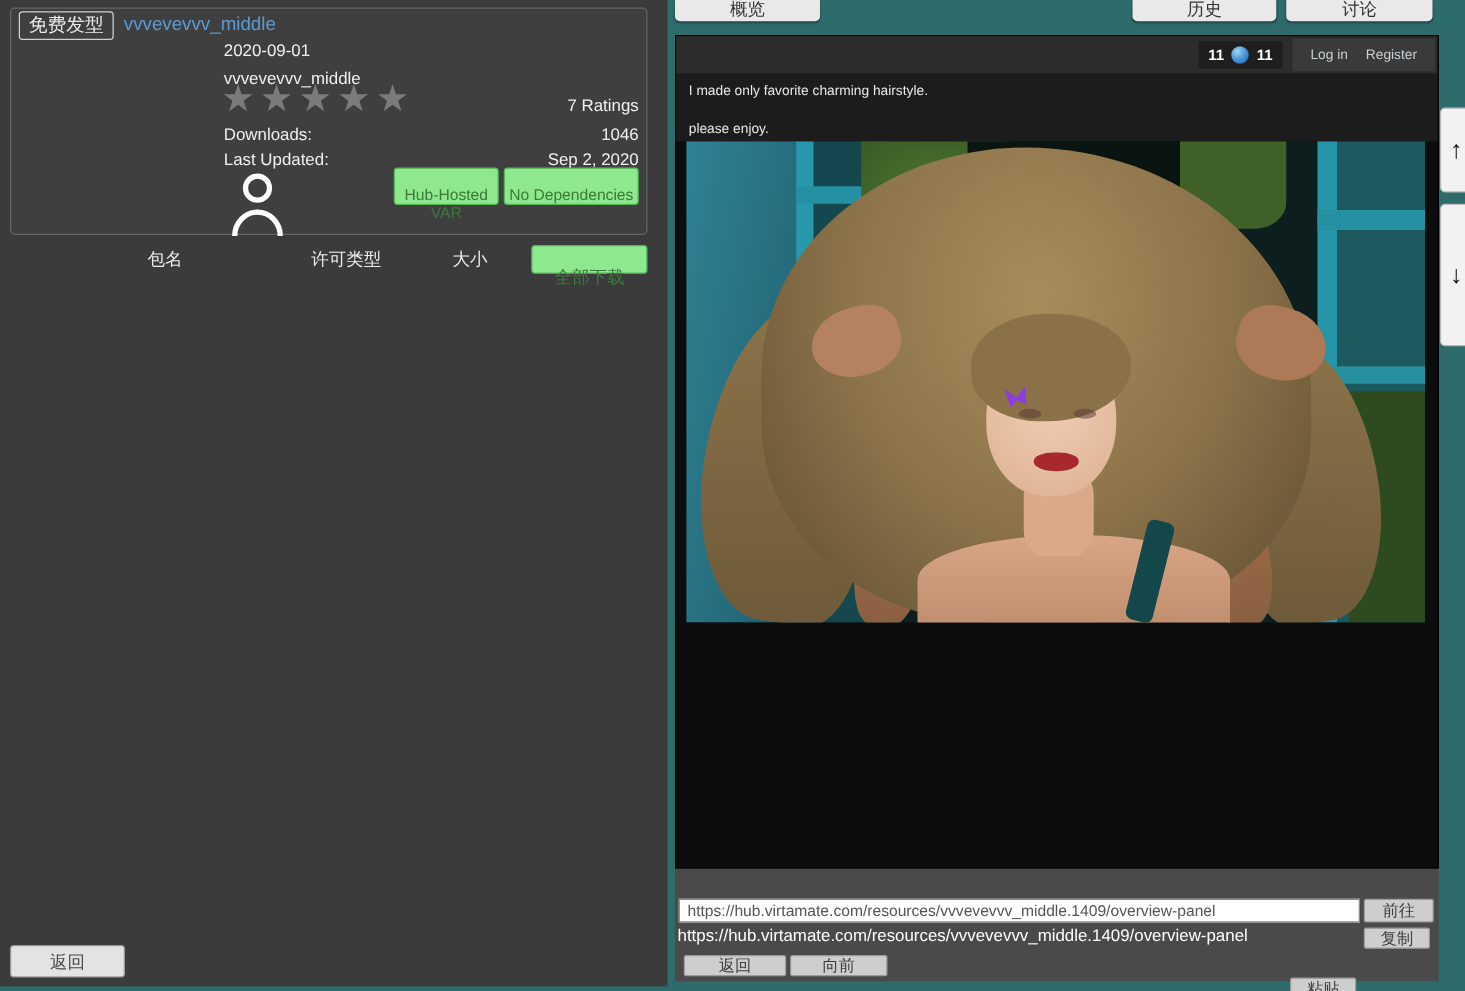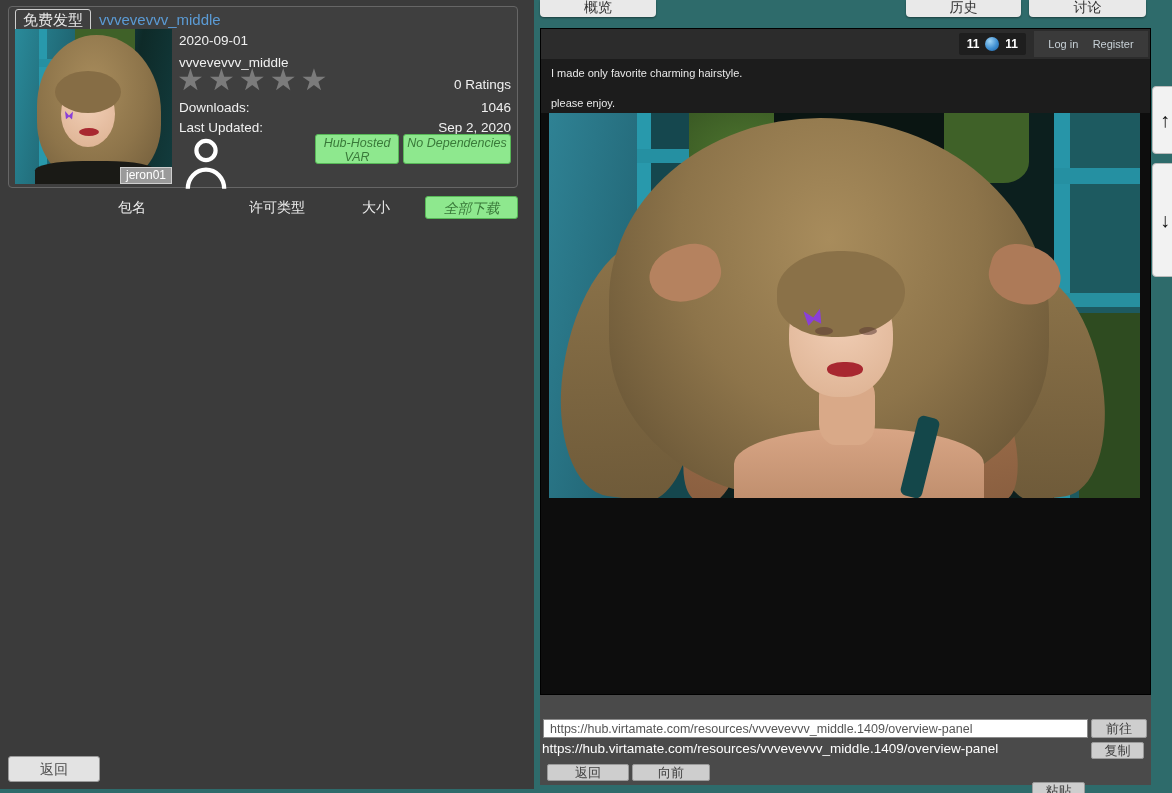--- a/index.html
+++ b/index.html
@@ -13,21 +13,21 @@
 
   
   .left-panel { left:0; top:0; width:534px; height:789px; background:#3b3b3b; }
   .info-card { left:8px; top:6px; width:510px; height:182px; background:#3f3f3f; border:1px solid #666; border-radius:4px; }
   .free-badge { left:6px; top:2px; padding:1px 7px; border:1px solid #cfcfcf; border-radius:3px; color:#e8e8e8; font-size:15px; }
   .res-title { left:90px; top:4px; font-size:15px; color:#5b9bd5; }
   .thumb { left:6px; top:22px; width:157px; height:155px; background:#27808e; overflow:hidden; }
   .author-chip { right:0; bottom:0; background:#9a9a9a; border:1px solid #cfcfcf; color:#fff; font-size:12px; padding:0 5px 1px 5px; }
   .meta { color:#f0f0f0; font-size:13.5px; }
   .stars { left:168px; top:58px; font-size:30px; letter-spacing:4px; color:#7b7b7b; line-height:30px; }
-  .gbtn { background:#8ee88e; color:#3a7a3a; border:1px solid #57b857; border-radius:3px; text-align:center; font-size:12.5px; line-height:14px; padding-top:1px;font-style:italic; }
+  .gbtn { background:#8ee88e; color:#3a7a3a; border:1px solid #57b857; border-radius:3px; text-align:center; font-size:12.5px; line-height:14px; padding-top:14px; }
   .person-svg { left:174px; top:128px; }
 
   .tbl-head { color:#ececec; font-size:14px; }
   .dl-all-btn { left:425px; top:196px; width:93px; height:23px; font-size:14px; line-height:20px; }
   .list-area { left:8px; top:222px; width:519px; height:531px; background:#8d8d8d; }
   .row-name { left:4px; top:6px; width:224px; height:24px; background:#7e7e7e; color:#4a4a4a; font-size:13px; line-height:24px; padding-left:10px; overflow:hidden; }
   .row-text { color:#565656; font-size:13px; top:11px; }
   .row-dl-btn { left:407px; top:6px; width:95px; height:23px; font-size:13.5px; line-height:20px; }
   .back-btn-left { left:8px; top:756px; width:92px; height:26px; background:#e3e3e3; border:1px solid #9a9a9a; border-radius:3px; color:#4a4a4a; font-size:14px; text-align:center; line-height:24px; }
 
@@ -111,39 +111,26 @@
 <body>
 
 <div class="stage">
 
   <div class="abs left-panel">
 
     <div class="abs info-card">
       <span class="abs free-badge">免费发型</span>
       <a class="abs res-title">vvvevevvv_middle</a>
 
-      <div class="abs thumb">
-        <div class="m-bg"></div>
-        <div class="m-frame"></div>
-        <div class="m-frame2"></div>
-        <div class="m-foliage"></div>
-        <div class="m-hair"></div>
-        <div class="m-face"></div>
-        <div class="m-bangs"></div>
-        <div class="m-mark"></div>
-        <div class="m-lips"></div>
-        <div class="m-chest"></div>
-        <span class="abs author-chip">jeron01</span>
-      </div>
 
       <span class="abs meta" style="left:170px; top:26px;">2020-09-01</span>
       <span class="abs meta" style="left:170px; top:48px;">vvvevevvv_middle</span>
 
       <span class="abs stars">★★★★★</span>
-      <span class="abs meta" style="right:6px; top:70px;">0 Ratings</span>
+      <span class="abs meta" style="right:6px; top:70px;">7 Ratings</span>
 
       <span class="abs meta" style="left:170px; top:93px;">Downloads:</span>
       <span class="abs meta" style="right:6px; top:93px;">1046</span>
 
       <span class="abs meta" style="left:170px; top:113px;">Last Updated:</span>
       <span class="abs meta" style="right:6px; top:113px;">Sep 2, 2020</span>
 
       <svg class="abs person-svg" width="46" height="54" viewBox="0 0 24 28">
         <circle cx="12" cy="8" r="5" fill="none" stroke="#fff" stroke-width="2.2"></circle>
         <path d="M2.5 28 a9.5 10 0 0 1 19 0" fill="none" stroke="#fff" stroke-width="2.2"></path>

